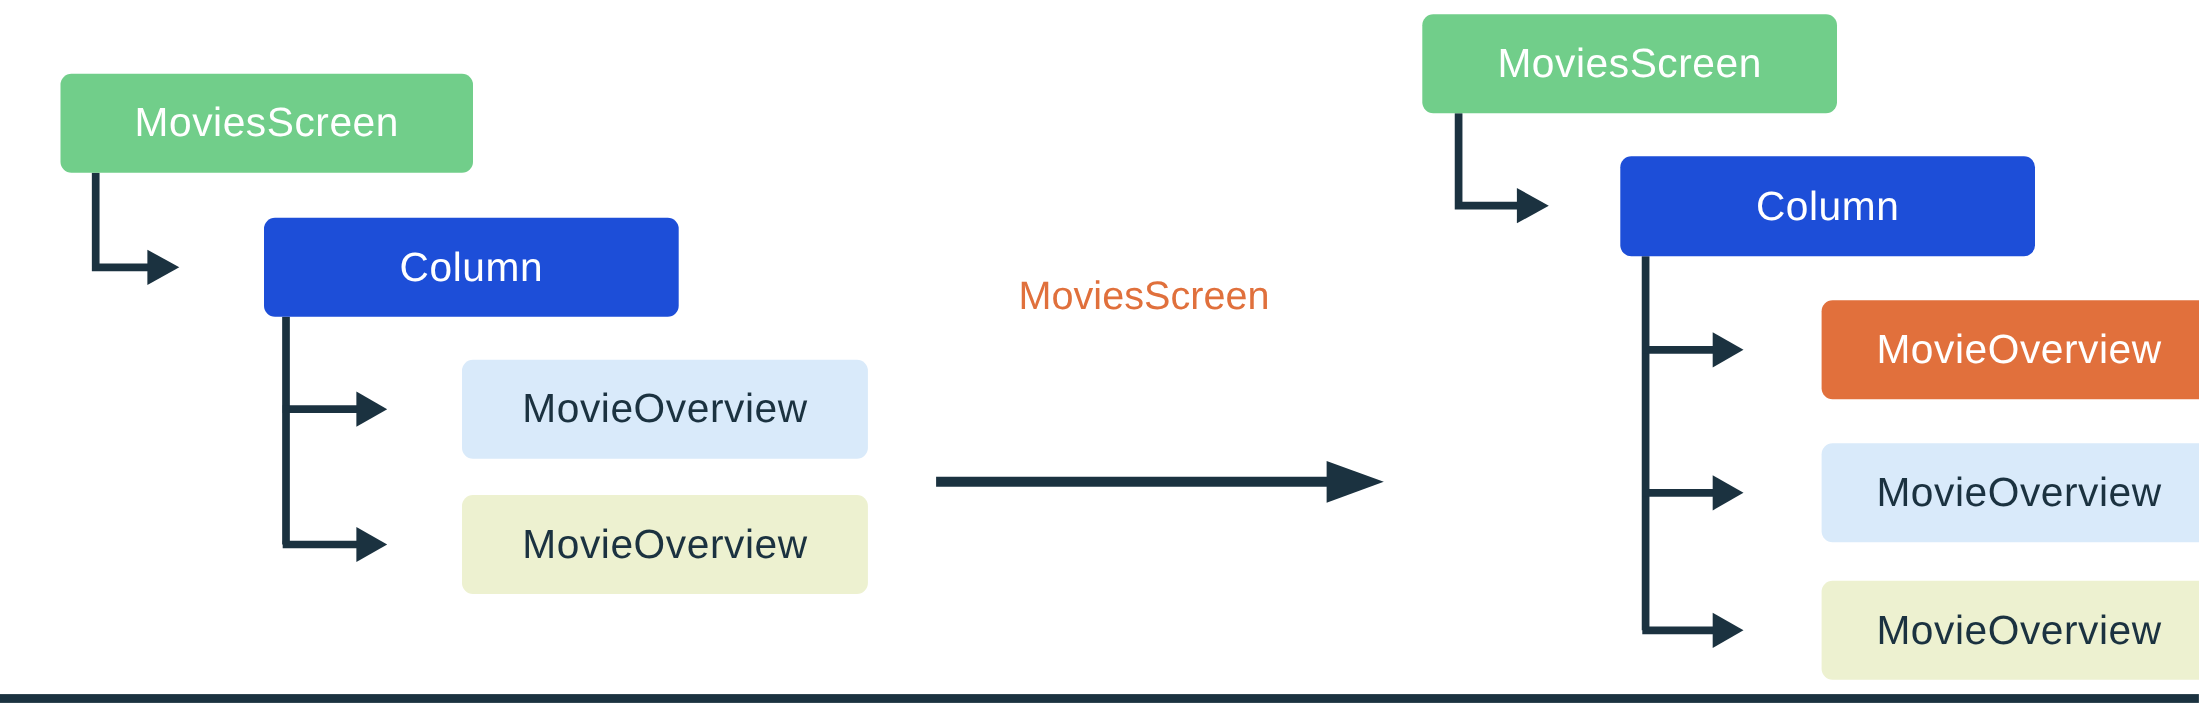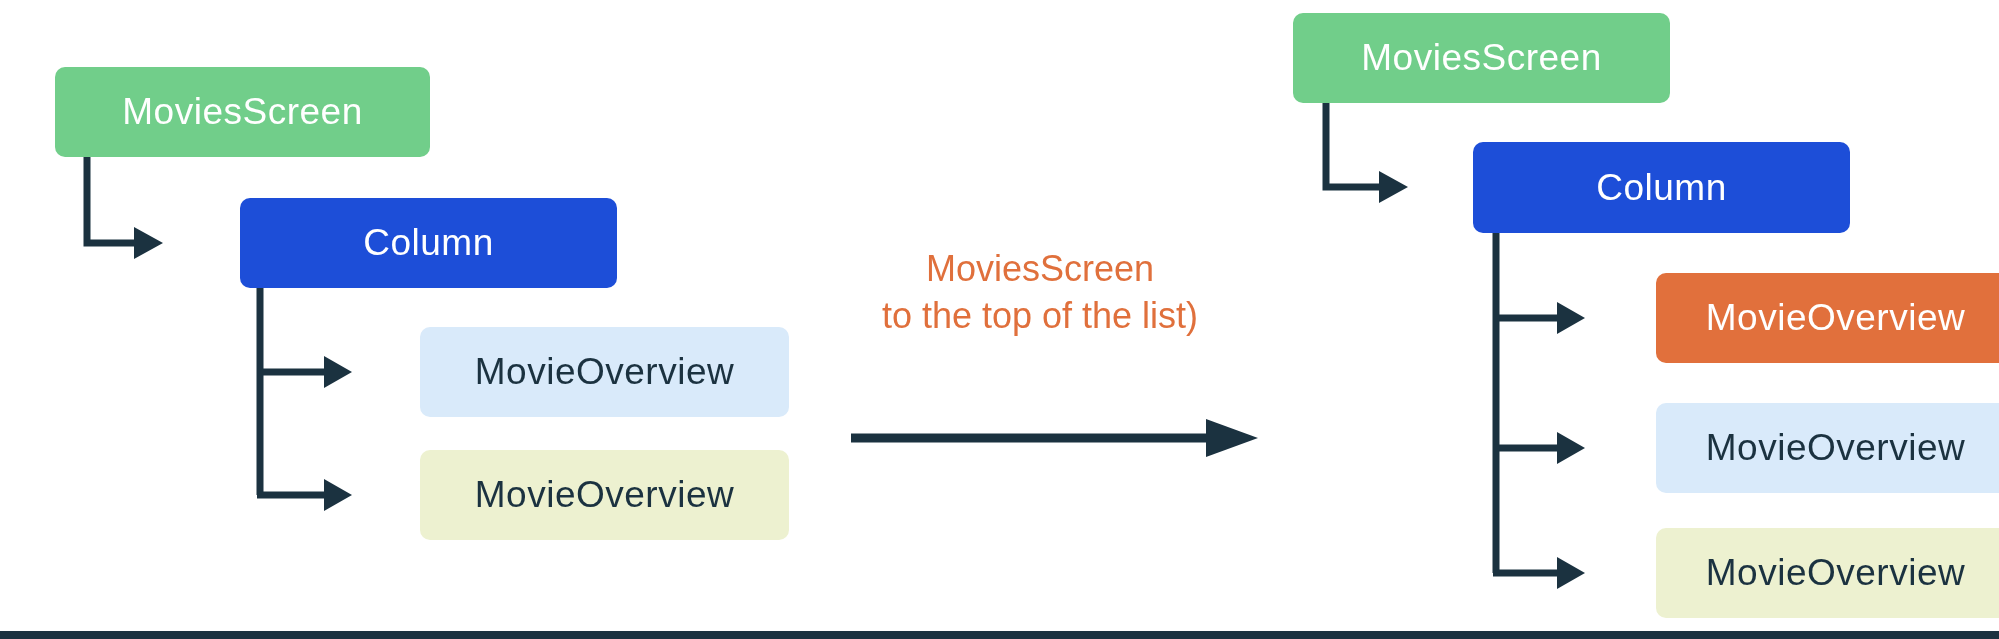--- a/index.html
+++ b/index.html
@@ -98,21 +98,20 @@
     </g>
   </svg>
 
   <div class="node green l-root">MoviesScreen</div>
   <div class="node blue l-column">Column</div>
   <div class="node lblue l-child1">MovieOverview</div>
   <div class="node pyellow l-child2">MovieOverview</div>
 
   <div class="transition-label">
     <div>MoviesScreen</div>
-    <div>to the top of the list)</div>
   </div>
 
   <div class="node green r-root">MoviesScreen</div>
   <div class="node blue r-column">Column</div>
   <div class="node orange r-child1">MovieOverview</div>
   <div class="node lblue r-child2">MovieOverview</div>
   <div class="node pyellow r-child3">MovieOverview</div>
 
 </div>
 

